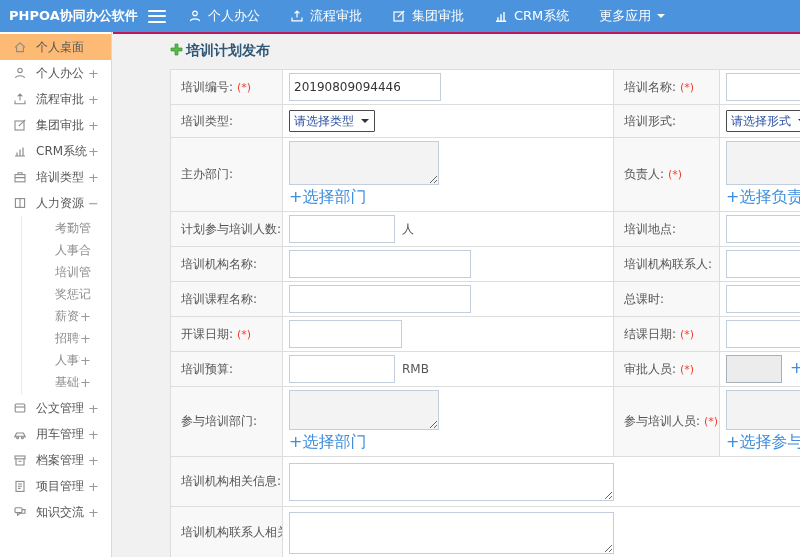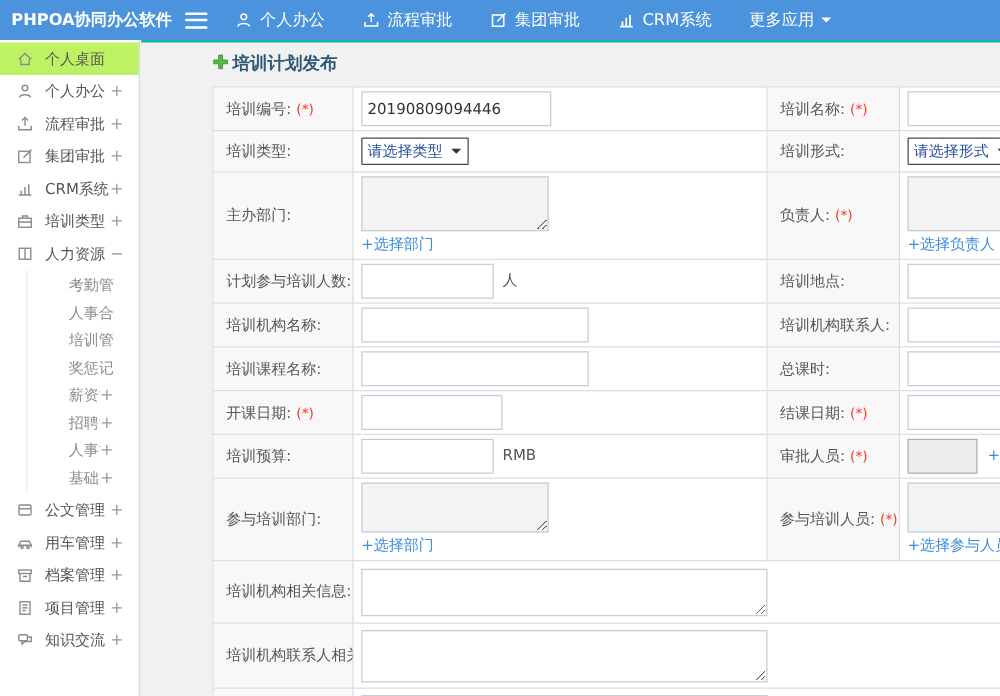--- a/index.html
+++ b/index.html
@@ -13,48 +13,48 @@
   .hamburger { width:18px; height:13px; margin:0 22px 0 10px; display:flex; flex-direction:column; justify-content:space-between; cursor:pointer; }
   .hamburger span { display:block; height:2px; background:#fff; border-radius:1px; }
   .topnav { display:flex; align-items:center; gap:30px; font-size:13px; }
   .topnav .nav-item { display:flex; align-items:center; gap:6px; cursor:pointer; white-space:nowrap; }
   .caret { width:0; height:0; border:4px solid transparent; border-top-color:#fff; margin-top:4px; }
   .icon svg { display:block; }
 
   
   .sidebar { position:absolute; top:32px; left:0; width:112px; bottom:0; background:#fff; border-right:1px solid #d9d9d9; padding-top:2px; }
   .side-item { display:flex; align-items:center; height:26px; padding:0 12px 0 13px; cursor:pointer; color:#555; }
-  .side-item.active { background:#bef264; }
+  .side-item.active { background:#fdba74; }
   .side-item .s-icn { width:15px; display:flex; }
   .side-item .s-lbl { flex:1; margin-left:8px; white-space:nowrap; overflow:hidden; }
   .exp { color:#9a9a9a; font-size:13px; }
   .sub-list { margin-left:21px; border-left:1px solid #ececec; padding:1px 0 2px; }
   .sub-item { display:flex; align-items:center; height:22px; padding:0 20px 0 33px; color:#8c8c8c; font-size:12px; cursor:pointer; }
   .sub-item .s-lbl { flex:1; white-space:nowrap; overflow:hidden; }
 
   
-  .main { position:absolute; left:113px; top:32px; right:0; bottom:0; background:#f1f1f1; overflow:hidden; border-top:2px solid #14b8a6; }
+  .main { position:absolute; left:113px; top:32px; right:0; bottom:0; background:#f1f1f1; overflow:hidden; border-top:2px solid #be185d; }
   .form-area { position:absolute; left:57px; top:7px; width:790px; }
   .form-title { display:flex; align-items:center; gap:3px; font-size:14px; font-weight:bold; color:#2f5876; height:20px; margin-bottom:8px; }
 
   table { border-collapse:collapse; table-layout:fixed; width:780px; background:#fff; }
   td { border:1px solid #ddd; vertical-align:middle; font-size:12px; }
   td.lbl { background:#f8f8f8; padding:3px 2px 3px 10px; color:#555; white-space:nowrap; overflow:hidden; }
   td.fld { background:#fff; padding:3px 6px; white-space:nowrap; overflow:hidden; }
   .req { color:#f43b2d; font-size:11px; margin-left:4px; }
   input.txt { height:21px; border:1px solid #c2cedb; padding:13px 4px; font-size:12px; font-family:inherit; background:#fff; color:#333; vertical-align:middle; }
   input.gray { background:#ececec; border-color:#a8b0b8; }
   .suffix { margin-left:7px; color:#555; }
   .selwrap { position:relative; display:inline-block; }
   .selwrap::after { content:""; position:absolute; right:6px; top:9px; border:4px solid transparent; border-top-color:#333; pointer-events:none; }
   select.sel { appearance:none; -webkit-appearance:none; height:22px; border:1px solid #4a4a4a; border-radius:1px; background:#fff; font-size:12px; font-family:inherit; color:#2c50a0; padding:1px 20px 1px 4px; }
   textarea.box { width:150px; height:44px; border:1px solid #c2cedb; background:#f3f3f3; font-family:inherit; font-size:12px; display:block; }
   textarea.box.small { height:40px; }
   textarea.wide { width:325px; height:42px; border:1px solid #c2cedb; background:#fff; font-family:inherit; font-size:12px; display:block; }
-  .lnk { color:#3e8edd; font-size:12px; cursor:pointer; }
+  .lnk { color:#3e8edd; font-size:16px; cursor:pointer; }
   .ta-link { margin-top:2px; }
   .inline-lnk { margin-left:8px; }
 </style>
 </head>
 <body>
 
 <div class="header">
   <div class="logo">PHPOA协同办公软件</div>
   <div class="hamburger">
       <span></span>

